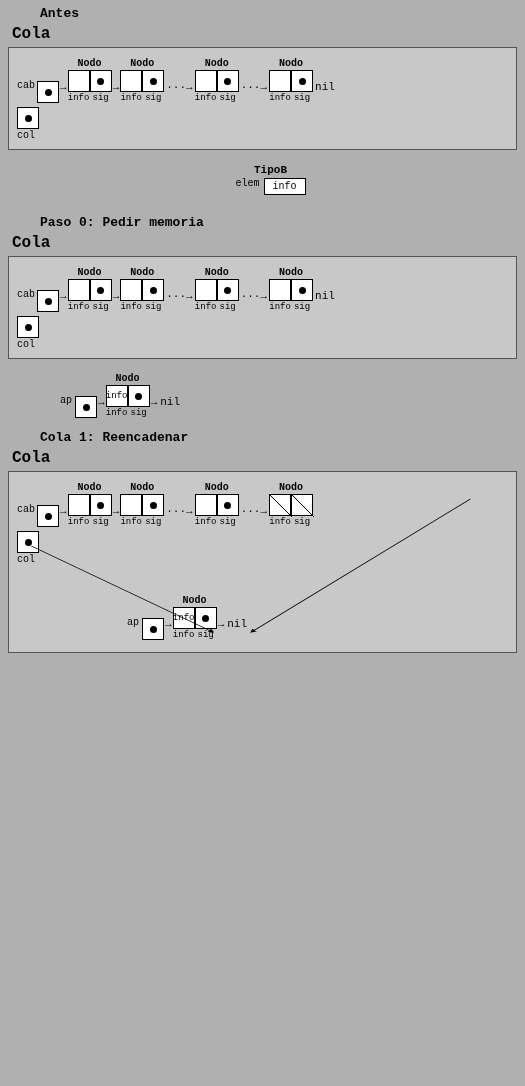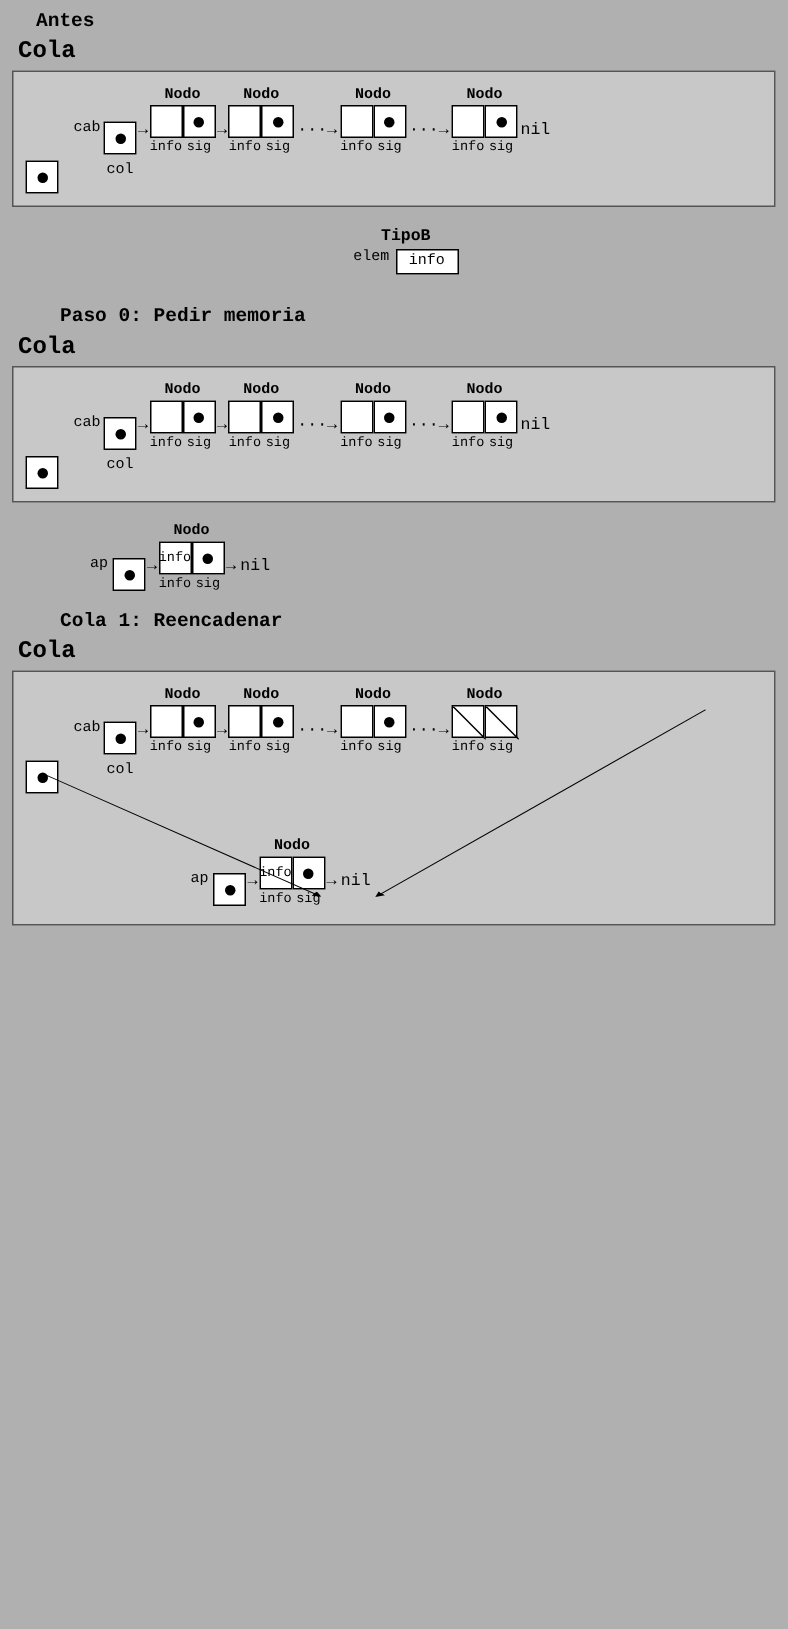--- a/index.html
+++ b/index.html
@@ -7,21 +7,21 @@
       background: #b0b0b0;
       font-family: 'Courier New', monospace;
       font-size: 11px;
       width: 525px;
       min-height: 1086px;
     }
 
     .section-title {
       font-weight: bold;
       font-size: 13px;
-      padding: 6px 10px 2px 24px;
+      padding: 6px 10px 2px 40px;
     }
 
     .cola-label {
       font-weight: bold;
       font-size: 16px;
       padding: 2px 12px;
     }
 
     .diagram-box {
       background: #c8c8c8;
@@ -114,29 +114,27 @@
       display: flex;
       flex-direction: row;
       align-items: flex-end;
       margin-bottom: 4px;
     }
 
     .cab-label {
       font-size: 10px;
       margin-right: 2px;
       padding-bottom: 12px;
-      margin-left: 32px;
     }
 
     .col-group {
       display: flex;
-      flex-direction: row;
+      flex-direction: column;
       align-items: flex-start;
       margin-top: 4px;
-      gap: 32px;
     }
 
     .col-cell-row {
       display: flex;
       flex-direction: row;
       align-items: center;
     }
 
     .col-label {
       font-size: 10px;

